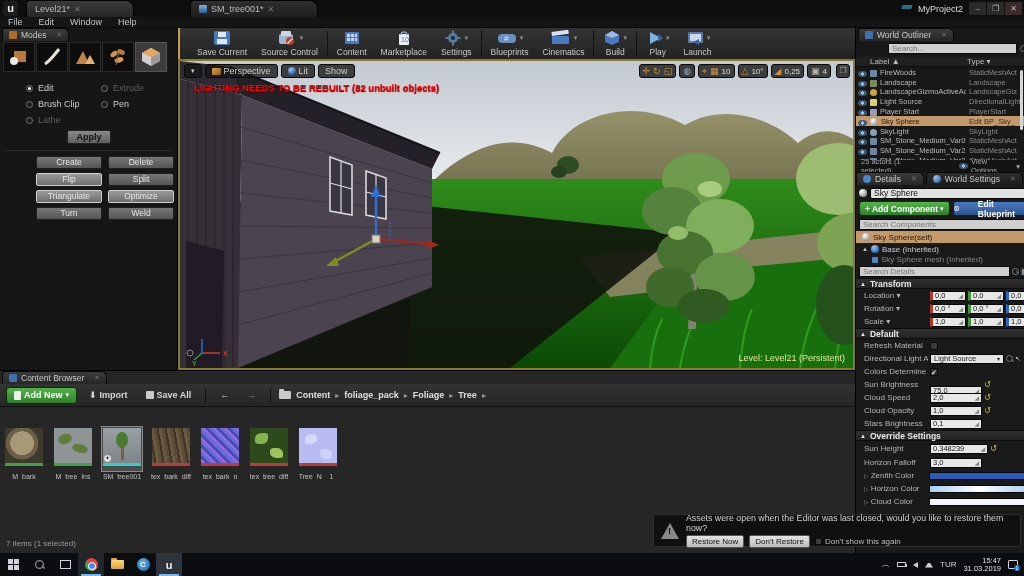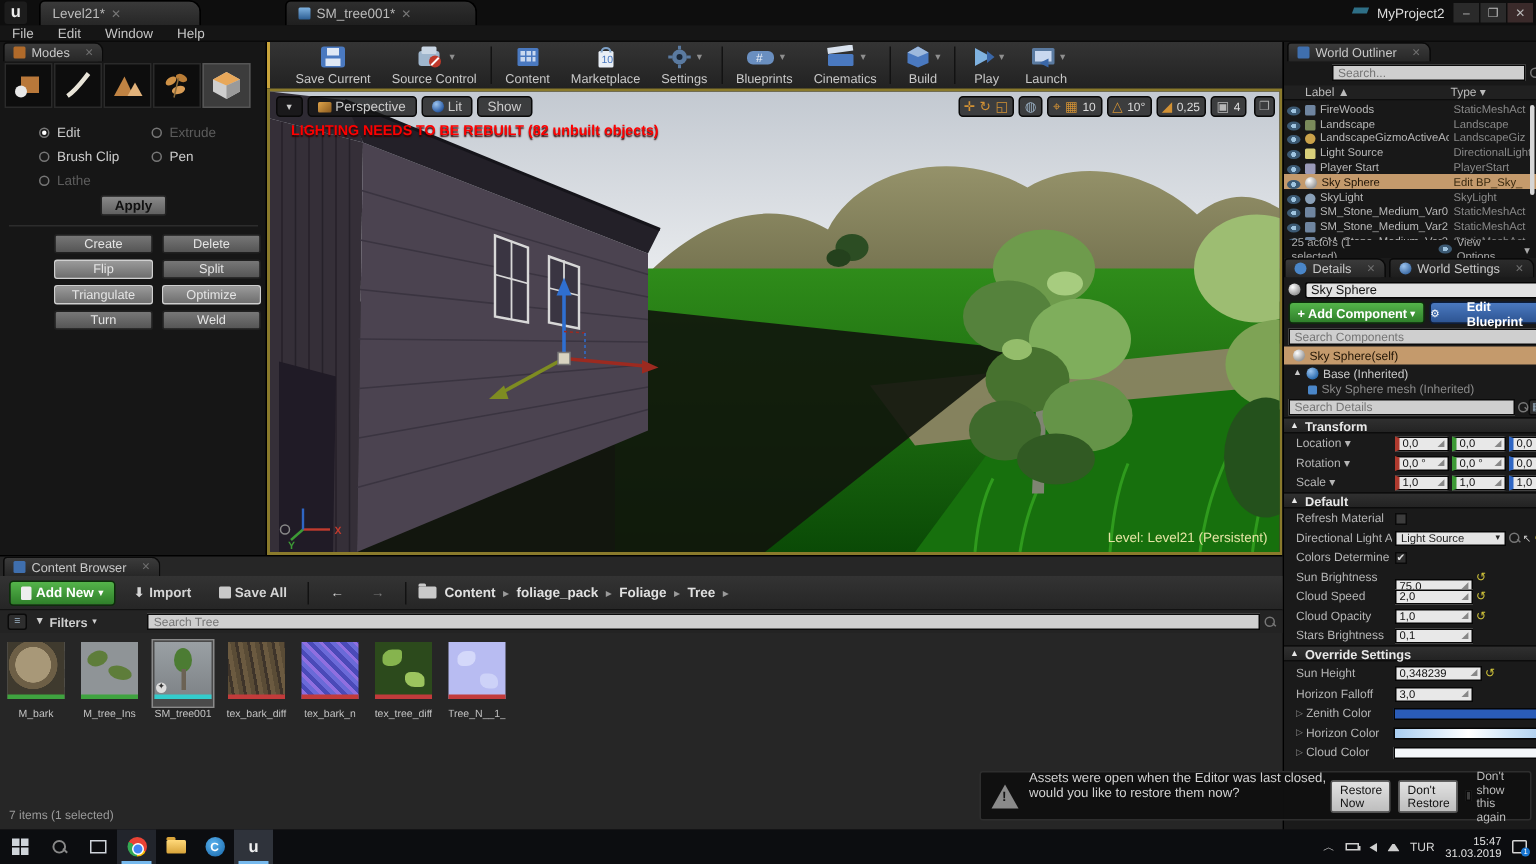--- a/index.html
+++ b/index.html
@@ -170,21 +170,21 @@
   .t7:after{content:"";position:absolute;right:5px;bottom:7px;width:12px;height:10px;background:#cdd2f8;border-radius:30% 50% 30% 50%;}
   .star-badge{position:absolute;left:1px;bottom:4px;width:7px;height:7px;border-radius:50%;background:#ddd;color:#333;
     font-size:6px;line-height:7px;text-align:center;}
   .cb-foot{position:absolute;left:6px;bottom:5px;font-size:8px;color:#9a9a9a;}
 
   
   .notif{position:absolute;left:653px;top:514px;width:368px;height:33px;background:rgba(16,16,16,.96);
     border:1px solid #2e2e2e;border-radius:2px;display:flex;align-items:center;gap:7px;padding:0 7px;z-index:50;}
   .warn-tri{width:0;height:0;border-left:9px solid transparent;border-right:9px solid transparent;border-bottom:16px solid #8a8a8a;position:relative;}
   .warn-tri:after{content:"!";position:absolute;left:-2px;top:3px;font-size:9px;font-weight:bold;color:#151515;}
-  .notif-body{display:flex;flex-direction:row;gap:2px;}
+  .notif-body{display:flex;flex-direction:column;gap:2px;}
   .notif-msg{color:#d2d2d2;font-size:8.8px;}
   .notif-btns{display:flex;align-items:center;gap:5px;}
   .nbtn{background:linear-gradient(#e2e2e2,#bdbdbd);color:#111;font-size:8px;padding:1px 5px;border:1px solid #555;border-radius:2px;}
   .dontshow{display:flex;align-items:center;gap:3px;color:#bbb;font-size:8px;}
 
   
   .taskbar{position:absolute;left:0;top:553px;width:1024px;height:23px;background:#0c0d10;display:flex;align-items:center;z-index:60;}
   .tslot{width:26px;height:23px;display:flex;align-items:center;justify-content:center;position:relative;}
   .tslot.active{background:#22252c;}
   .tslot.active:after{content:"";position:absolute;left:3px;bottom:0;width:20px;height:2px;background:#76b9ed;}
@@ -898,32 +898,20 @@
         <span>Content</span>
           <span class="sep">▸</span>
         <span>foliage_pack</span>
           <span class="sep">▸</span>
         <span>Foliage</span>
           <span class="sep">▸</span>
         <span>Tree</span>
           <span class="sep">▸</span>
       </div>
     </div>
-    <div class="cb-filter">
-      <span class="sqbtn">≡</span>
-      <span class="filtbtn">
-          <span style="font-size:7px;">▼</span>
-          <span>Filters</span>
-          <span style="font-size:6px;">▾</span>
-        </span>
-      <span class="cb-search row" style="flex:1;gap:3px;">
-        <input class="search-in" placeholder="Search Tree" style="">
-        <span class="mag"></span>
-      </span>
-    </div>
     <div class="assets">
       <div class="asset">
         <div class="thumbwrap">
             <div class="thumb t1">
               <div class="bar" style="background:#3fa33f;"></div>
             </div>
           </div>
         <div class="alabel">M_bark</div>
       </div>
       <div class="asset">

